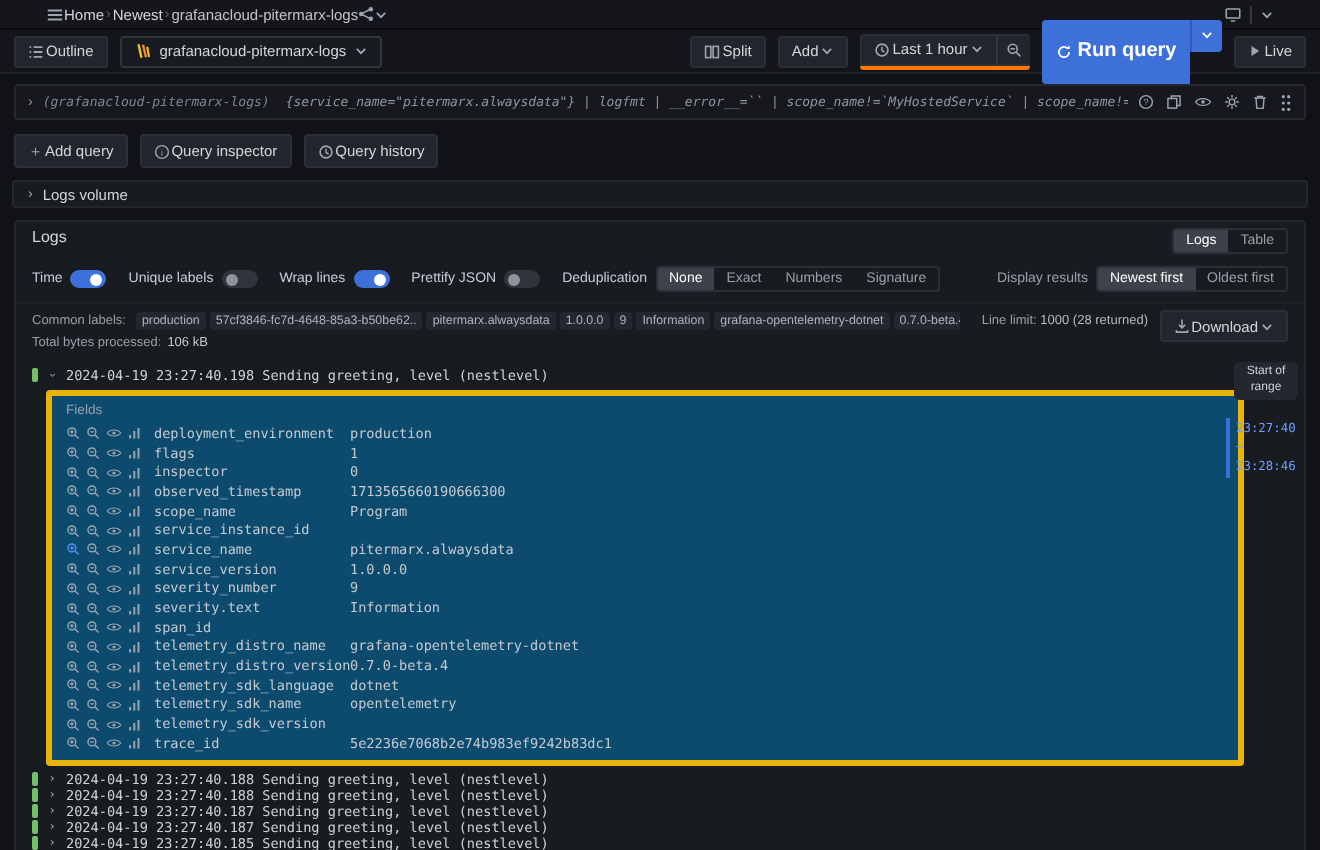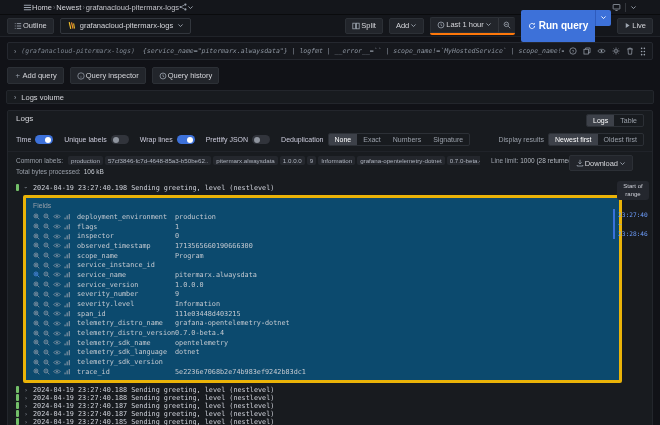--- a/index.html
+++ b/index.html
@@ -59,21 +59,21 @@
   .toggle.on{background:#3d71d9}
   .toggle.on .knob{left:auto;right:2px;background:#fff}
   .ctl-label{cursor:default}
   .gray{color:#9aa0aa}
   
   .meta{padding:4px 8px 2px;position:relative}
   .meta-line1{display:flex;align-items:center;gap:3px;flex-wrap:nowrap;overflow:hidden;padding-right:70px}
   .meta-label{font-size:6.5px;color:#9aa0aa;flex:none;margin-right:2px}
   .chip{background:#24272d;border-radius:2px;padding:1px 3px;font-size:6.2px;color:#aeb4bf;white-space:nowrap;flex:none}
   .line-limit{font-size:6.5px;color:#b5bac2;white-space:nowrap;margin-left:8px;flex:none}
-  .download-btn{position:absolute;top:3px;right:19px}
+  .download-btn{position:absolute;top:3px;right:8px}
   .meta-line2{padding:3px 0 2px;font-size:6.5px;color:#9aa0aa}
   .meta-line2 b{color:#c5cad1;font-weight:normal;margin-left:3px}
   
   .log-area{flex:1;position:relative;font-family:"DejaVu Sans Mono",monospace;font-size:6.8px;color:#cfd2da;
     padding:4px 0 0 8px;overflow:hidden}
   .log-row{display:flex;align-items:center;height:9px;gap:4px;cursor:pointer}
   .level-bar{width:3px;height:7px;border-radius:1px;background:#73bf69;flex:none}
   .row-chev{color:#9da5b0;font-size:6px;width:6px;text-align:center;flex:none}
   .log-time{white-space:nowrap}
   .log-msg{white-space:nowrap;overflow:hidden}
@@ -695,21 +695,21 @@
                   <path d="M1 5c2-3 8-3 10 0-2 3-8 3-10 0z" fill="none" stroke="currentColor" stroke-width="0.9"></path>
                   <circle cx="6" cy="5" r="1.2" fill="currentColor"></circle>
                 </svg>
               </span>
               <span class="icon">
                 <svg width="7" height="7" viewBox="0 0 10 10">
                   <path d="M1.5 9V6.5M4.5 9V3.5M7.5 9V1.5" stroke="currentColor" stroke-width="1.4"></path>
                 </svg>
               </span>
             </span>
-            <span class="fname">severity.level</span>
+            <span class="fname">severity.text</span>
             <span class="fvalue">Information</span>
           </div>
 
           <div class="field-row">
             <span class="ficons">
               <span class="icon">
                 <svg width="7" height="7" viewBox="0 0 10 10">
                   <circle cx="4.2" cy="4.2" r="2.8" fill="none" stroke="currentColor" stroke-width="1"></circle>
                   <path d="M6.4 6.4 9 9M4.2 2.8v2.8M2.8 4.2h2.8" stroke="currentColor" stroke-width="1"></path>
                 </svg>
@@ -726,21 +726,20 @@
                   <circle cx="6" cy="5" r="1.2" fill="currentColor"></circle>
                 </svg>
               </span>
               <span class="icon">
                 <svg width="7" height="7" viewBox="0 0 10 10">
                   <path d="M1.5 9V6.5M4.5 9V3.5M7.5 9V1.5" stroke="currentColor" stroke-width="1.4"></path>
                 </svg>
               </span>
             </span>
             <span class="fname">span_id</span>
-            <span class="fvalue">111e03448d403215</span>
           </div>
 
           <div class="field-row">
             <span class="ficons">
               <span class="icon">
                 <svg width="7" height="7" viewBox="0 0 10 10">
                   <circle cx="4.2" cy="4.2" r="2.8" fill="none" stroke="currentColor" stroke-width="1"></circle>
                   <path d="M6.4 6.4 9 9M4.2 2.8v2.8M2.8 4.2h2.8" stroke="currentColor" stroke-width="1"></path>
                 </svg>
               </span>
@@ -815,52 +814,52 @@
                   <path d="M1 5c2-3 8-3 10 0-2 3-8 3-10 0z" fill="none" stroke="currentColor" stroke-width="0.9"></path>
                   <circle cx="6" cy="5" r="1.2" fill="currentColor"></circle>
                 </svg>
               </span>
               <span class="icon">
                 <svg width="7" height="7" viewBox="0 0 10 10">
                   <path d="M1.5 9V6.5M4.5 9V3.5M7.5 9V1.5" stroke="currentColor" stroke-width="1.4"></path>
                 </svg>
               </span>
             </span>
+            <span class="fname">telemetry_sdk_language</span>
+            <span class="fvalue">dotnet</span>
+          </div>
+
+          <div class="field-row">
+            <span class="ficons">
+              <span class="icon">
+                <svg width="7" height="7" viewBox="0 0 10 10">
+                  <circle cx="4.2" cy="4.2" r="2.8" fill="none" stroke="currentColor" stroke-width="1"></circle>
+                  <path d="M6.4 6.4 9 9M4.2 2.8v2.8M2.8 4.2h2.8" stroke="currentColor" stroke-width="1"></path>
+                </svg>
+              </span>
+              <span class="icon">
+                <svg width="7" height="7" viewBox="0 0 10 10">
+                  <circle cx="4.2" cy="4.2" r="2.8" fill="none" stroke="currentColor" stroke-width="1"></circle>
+                  <path d="M6.4 6.4 9 9M2.8 4.2h2.8" stroke="currentColor" stroke-width="1"></path>
+                </svg>
+              </span>
+              <span class="icon">
+                <svg width="8" height="7" viewBox="0 0 12 10">
+                  <path d="M1 5c2-3 8-3 10 0-2 3-8 3-10 0z" fill="none" stroke="currentColor" stroke-width="0.9"></path>
+                  <circle cx="6" cy="5" r="1.2" fill="currentColor"></circle>
+                </svg>
+              </span>
+              <span class="icon">
+                <svg width="7" height="7" viewBox="0 0 10 10">
+                  <path d="M1.5 9V6.5M4.5 9V3.5M7.5 9V1.5" stroke="currentColor" stroke-width="1.4"></path>
+                </svg>
+              </span>
+            </span>
             <span class="fname">telemetry_sdk_name</span>
             <span class="fvalue">opentelemetry</span>
-          </div>
-
-          <div class="field-row">
-            <span class="ficons">
-              <span class="icon">
-                <svg width="7" height="7" viewBox="0 0 10 10">
-                  <circle cx="4.2" cy="4.2" r="2.8" fill="none" stroke="currentColor" stroke-width="1"></circle>
-                  <path d="M6.4 6.4 9 9M4.2 2.8v2.8M2.8 4.2h2.8" stroke="currentColor" stroke-width="1"></path>
-                </svg>
-              </span>
-              <span class="icon">
-                <svg width="7" height="7" viewBox="0 0 10 10">
-                  <circle cx="4.2" cy="4.2" r="2.8" fill="none" stroke="currentColor" stroke-width="1"></circle>
-                  <path d="M6.4 6.4 9 9M2.8 4.2h2.8" stroke="currentColor" stroke-width="1"></path>
-                </svg>
-              </span>
-              <span class="icon">
-                <svg width="8" height="7" viewBox="0 0 12 10">
-                  <path d="M1 5c2-3 8-3 10 0-2 3-8 3-10 0z" fill="none" stroke="currentColor" stroke-width="0.9"></path>
-                  <circle cx="6" cy="5" r="1.2" fill="currentColor"></circle>
-                </svg>
-              </span>
-              <span class="icon">
-                <svg width="7" height="7" viewBox="0 0 10 10">
-                  <path d="M1.5 9V6.5M4.5 9V3.5M7.5 9V1.5" stroke="currentColor" stroke-width="1.4"></path>
-                </svg>
-              </span>
-            </span>
-            <span class="fname">telemetry_sdk_language</span>
-            <span class="fvalue">dotnet</span>
           </div>
 
           <div class="field-row">
             <span class="ficons">
               <span class="icon">
                 <svg width="7" height="7" viewBox="0 0 10 10">
                   <circle cx="4.2" cy="4.2" r="2.8" fill="none" stroke="currentColor" stroke-width="1"></circle>
                   <path d="M6.4 6.4 9 9M4.2 2.8v2.8M2.8 4.2h2.8" stroke="currentColor" stroke-width="1"></path>
                 </svg>
               </span>

